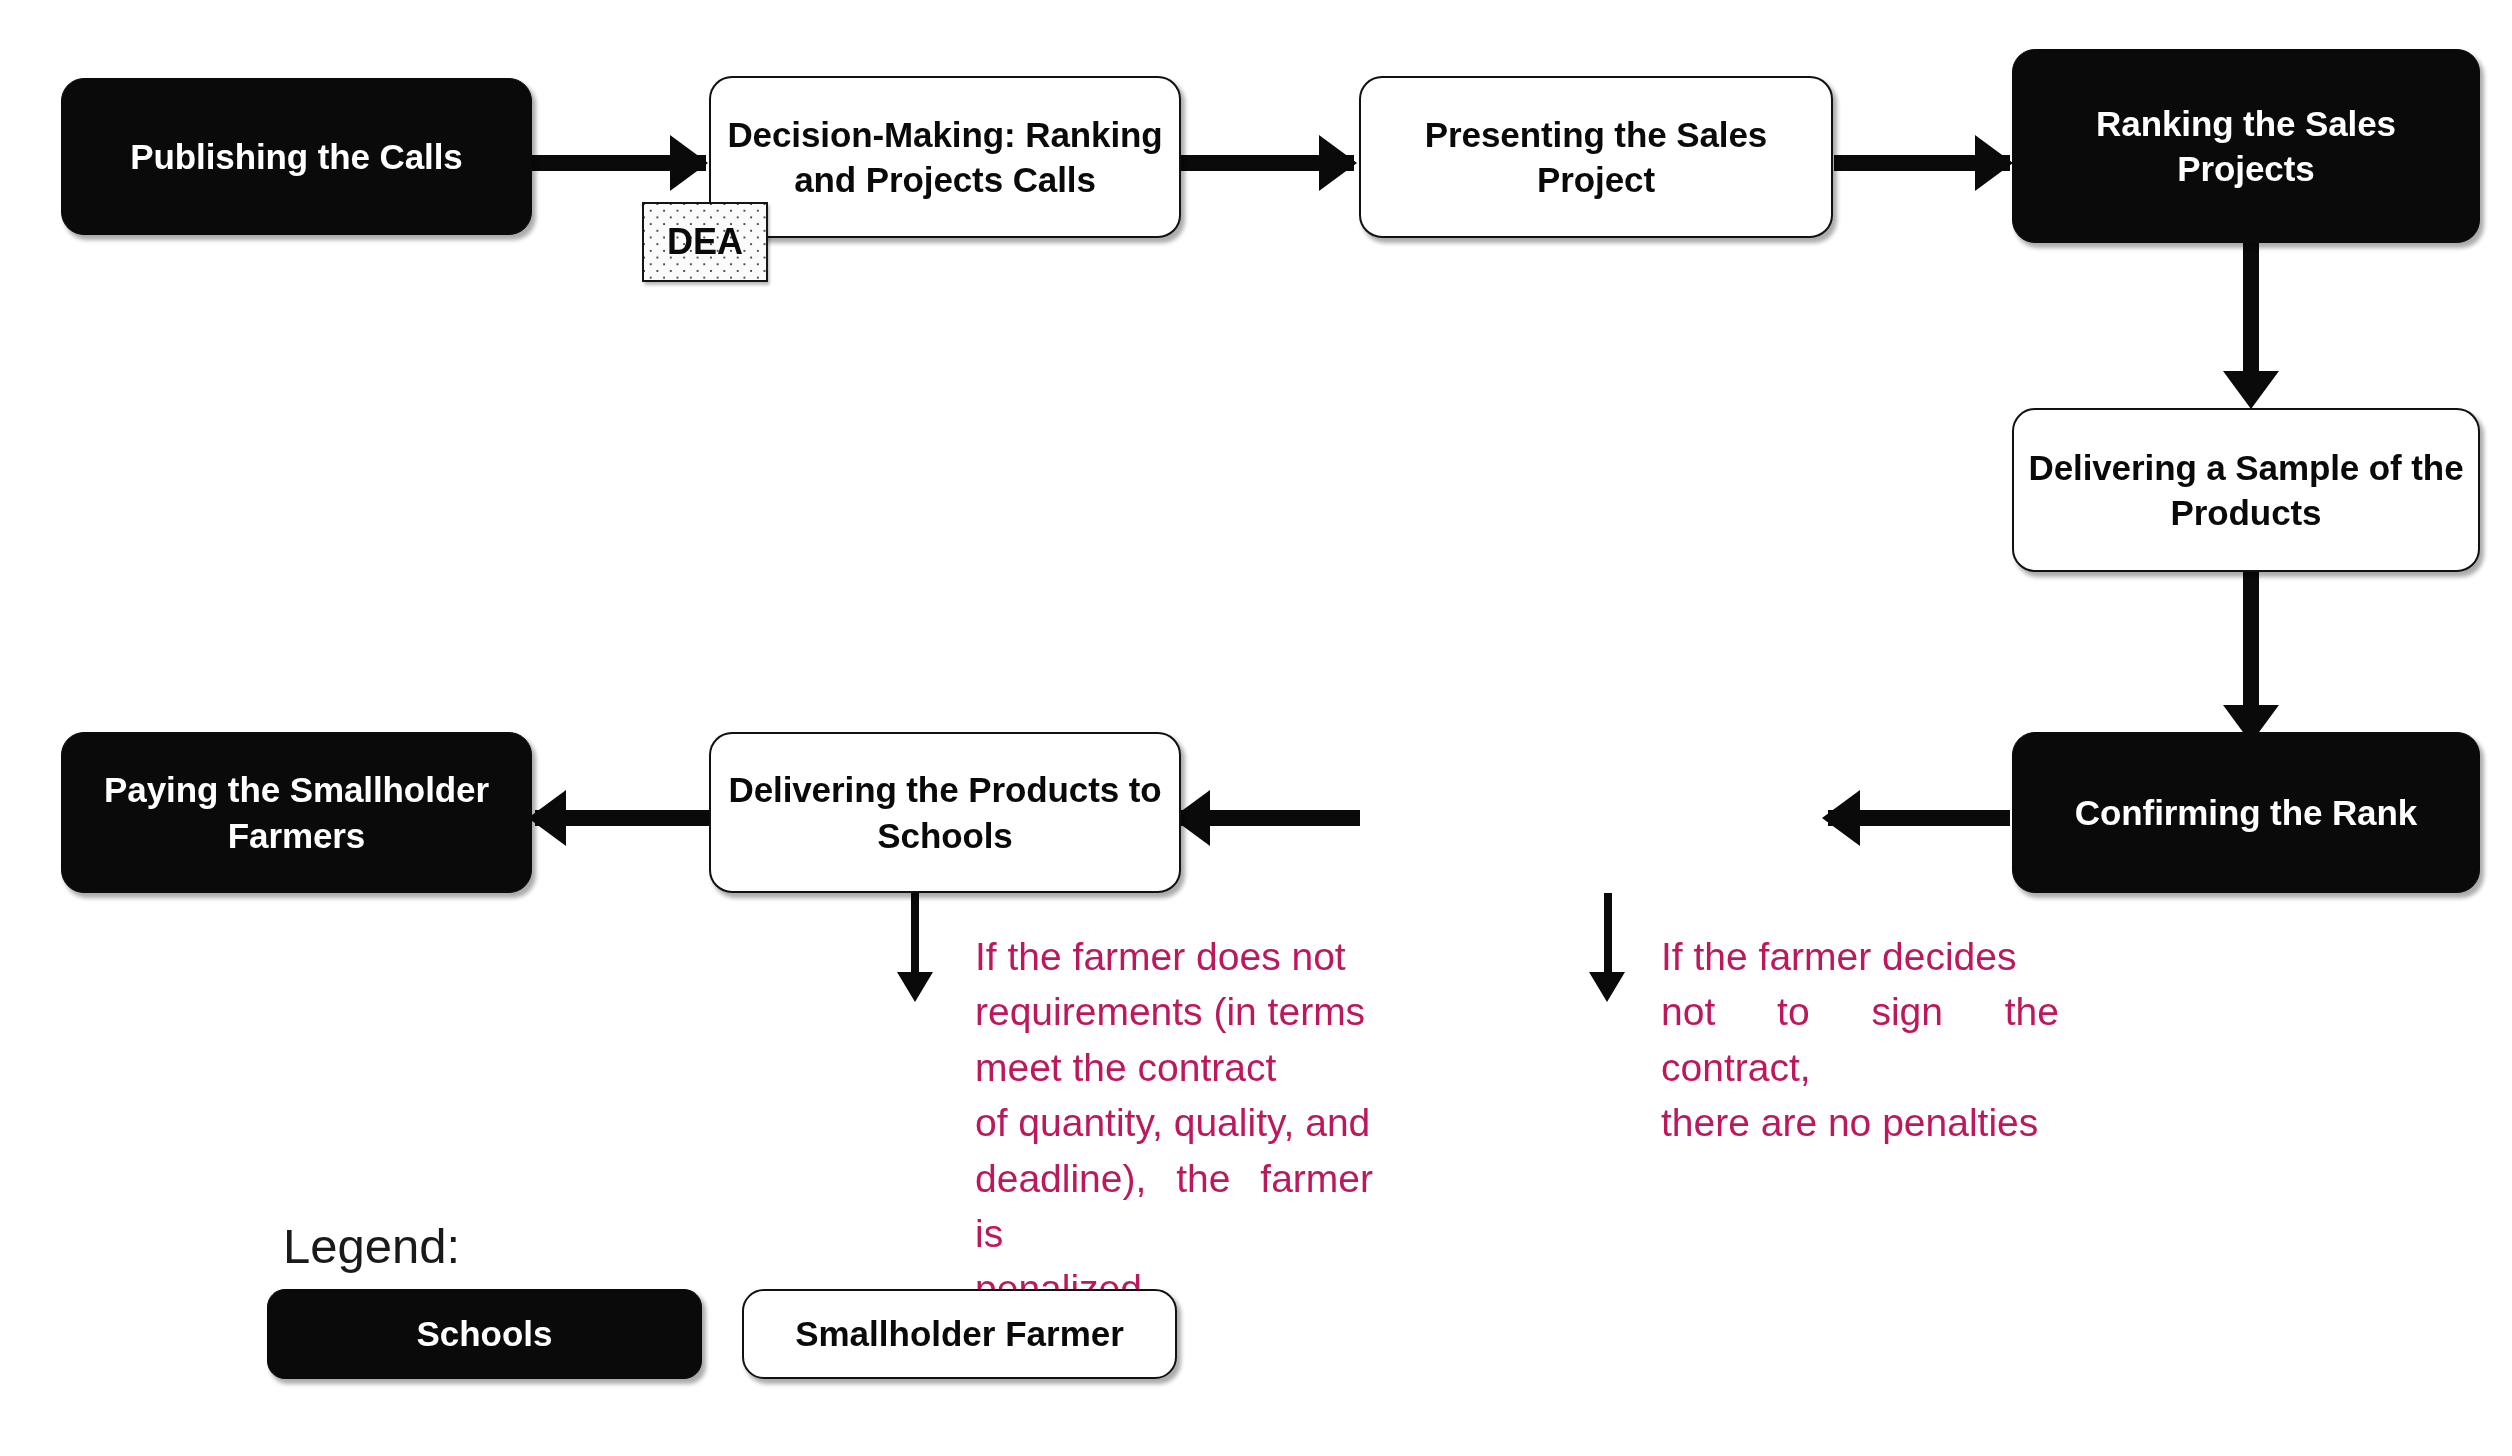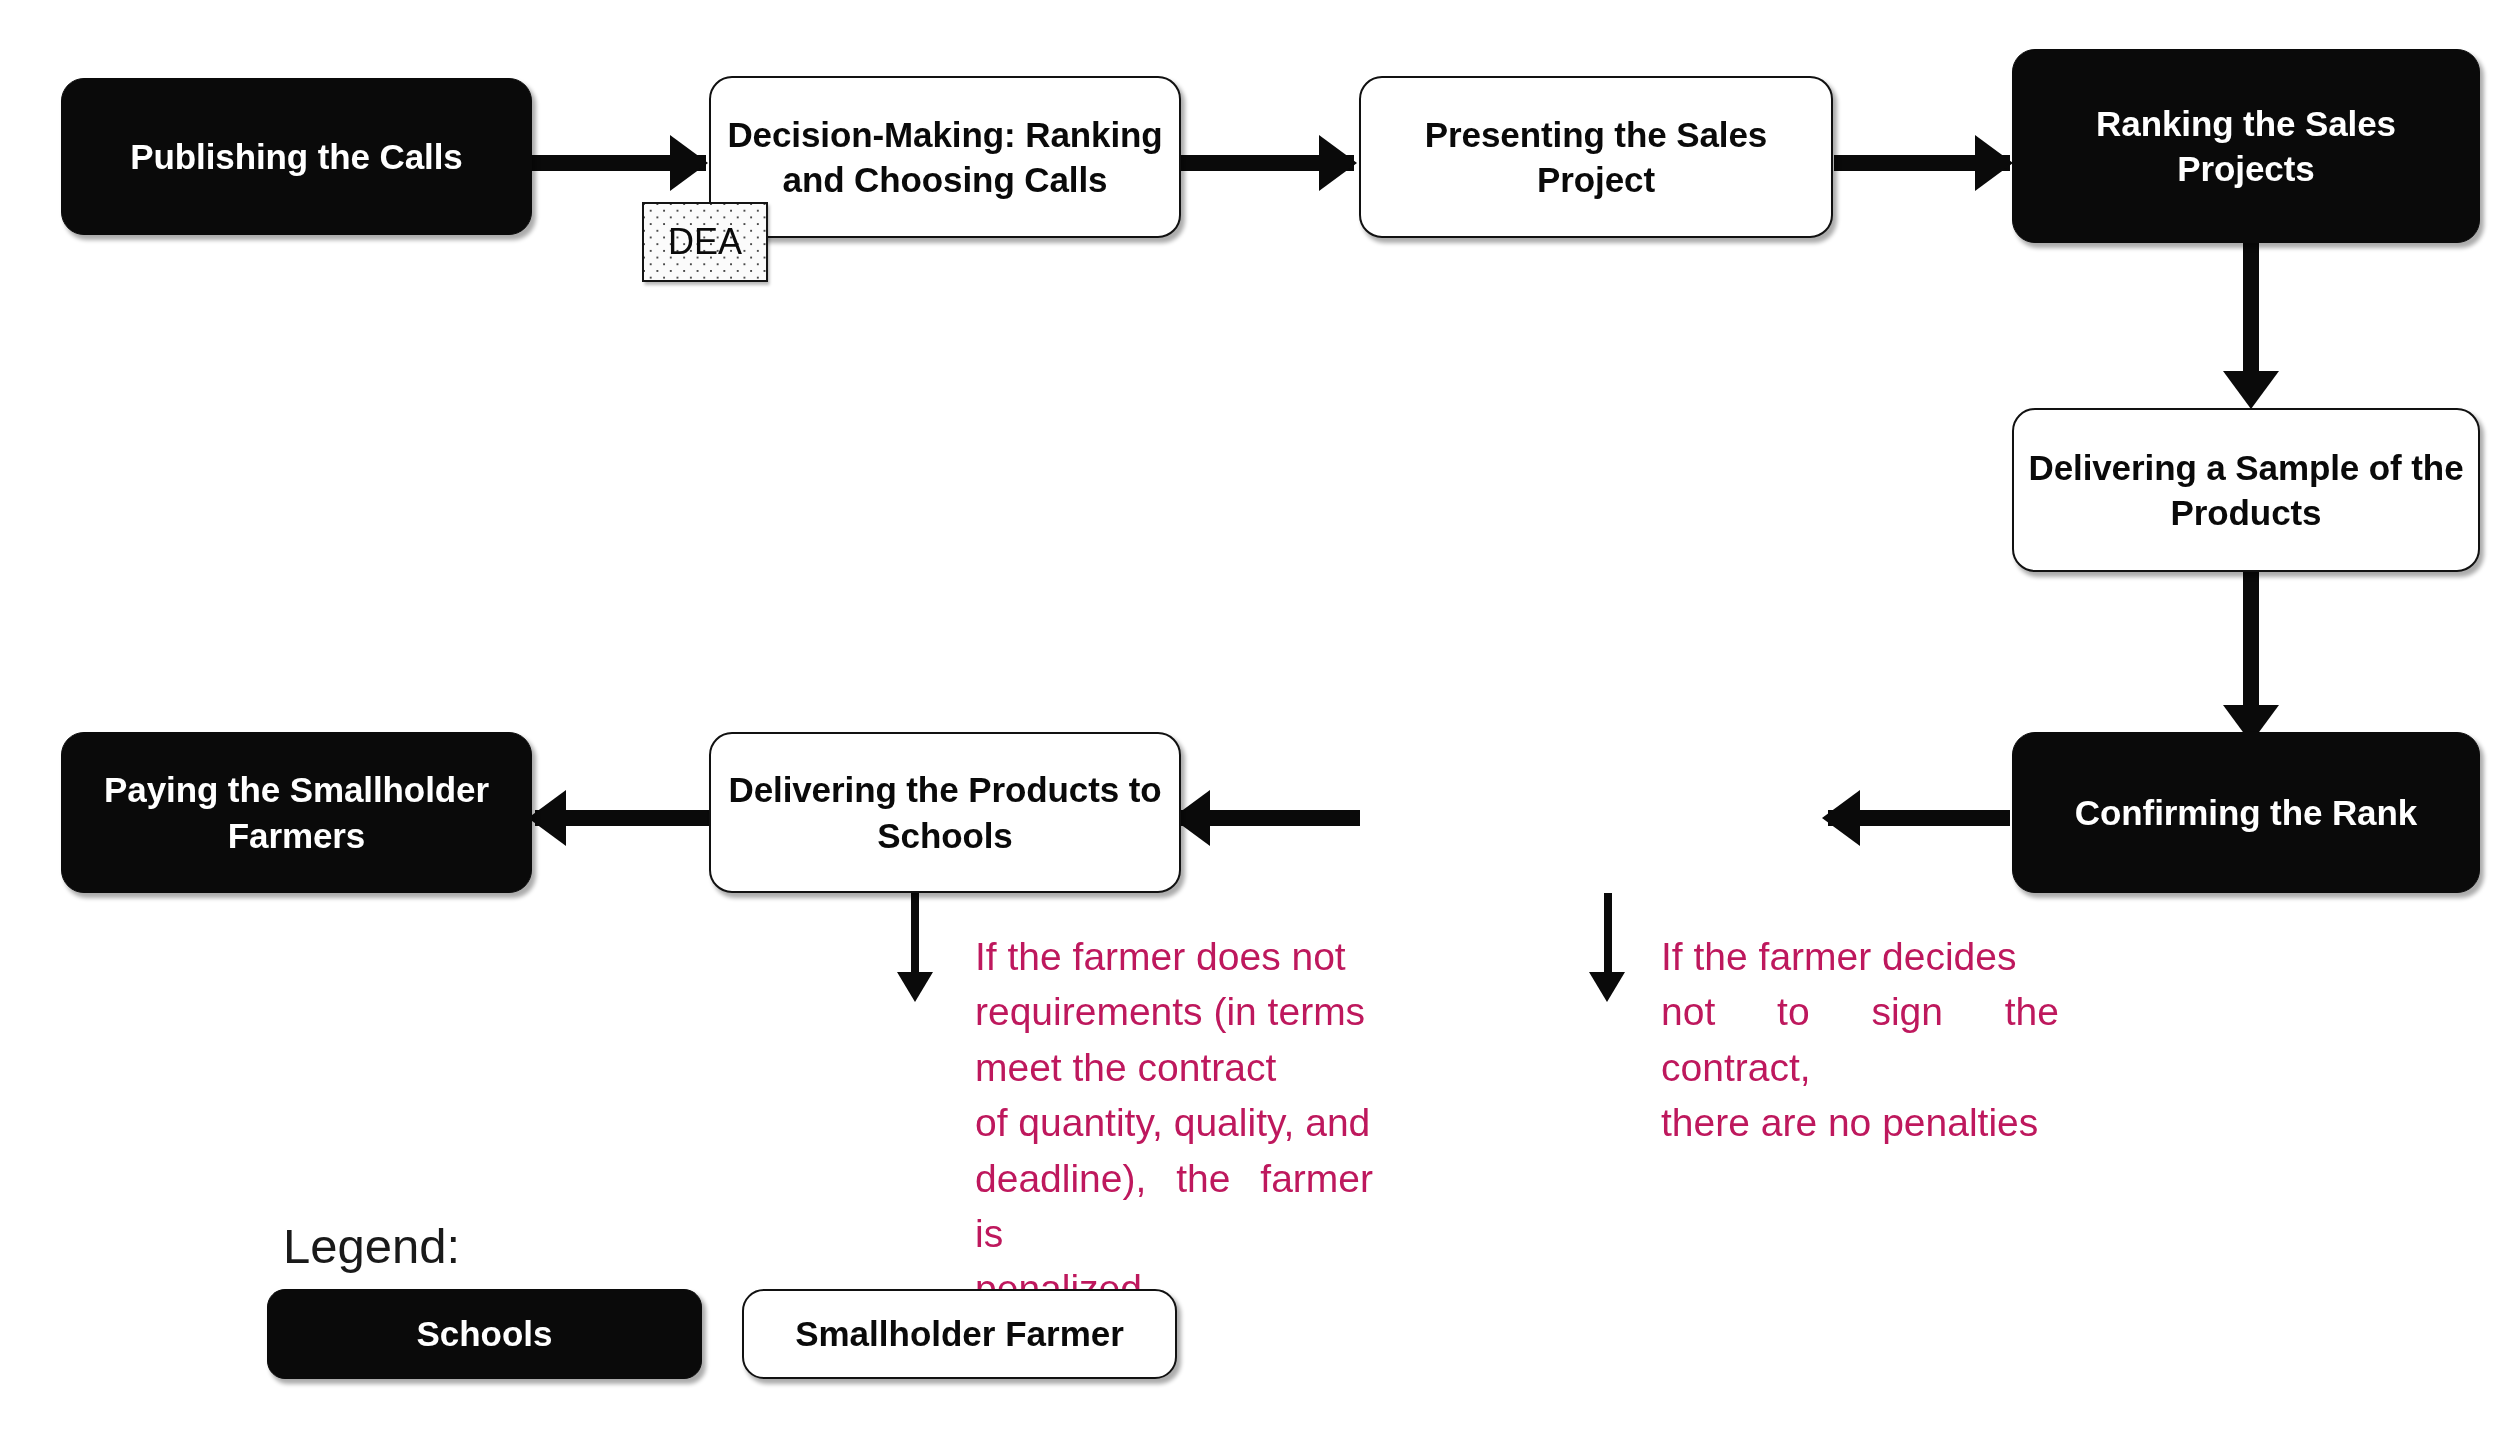--- a/index.html
+++ b/index.html
@@ -53,21 +53,21 @@
     border: 2.4px solid #141414;
     background-color: #fbfbfb;
     background-image:
       radial-gradient(#4a4a4a 1px, transparent 1.1px),
       radial-gradient(#4a4a4a 1px, transparent 1.1px);
     background-size: 13.4px 13.4px, 13.4px 13.4px;
     background-position: 0 0, 6.7px 6.7px;
     display: flex;
     align-items: center;
     justify-content: center;
-    font-weight: normal;
+    font-weight: bold;
     font-size: 36px;
     color: #0a0a0a;
     box-shadow: 2.4px 3px 3px rgba(0,0,0,0.28);
     z-index: 6;
   }
 
   
   .hline {
     position: absolute;
     background: #0a0a0a;
@@ -174,21 +174,21 @@
   <div class="arrow-d small" style="left:1589px; top:972px;"></div>
 
   <div class="node dark" style="left:61px; top:78px; width:471px; height:157px;">
     <span class="txt">Publishing the Calls</span>
   </div>
 
   <div class="node light" style="left:709px; top:76px; width:472px; height:162px;">
     <span class="txt">
       <span>Decision-Making:</span>
       <span>Ranking and</span>
-      <span>Choosing Calls</span>
+      <span>Projects Calls</span>
     </span>
   </div>
 
   <div class="dea-box" style="left:642px; top:202px; width:126px; height:80px;">
     <span>DEA</span>
   </div>
 
   <div class="node light" style="left:1359px; top:76px; width:474px; height:162px;">
     <span class="txt">
       <span>Presenting the</span>

